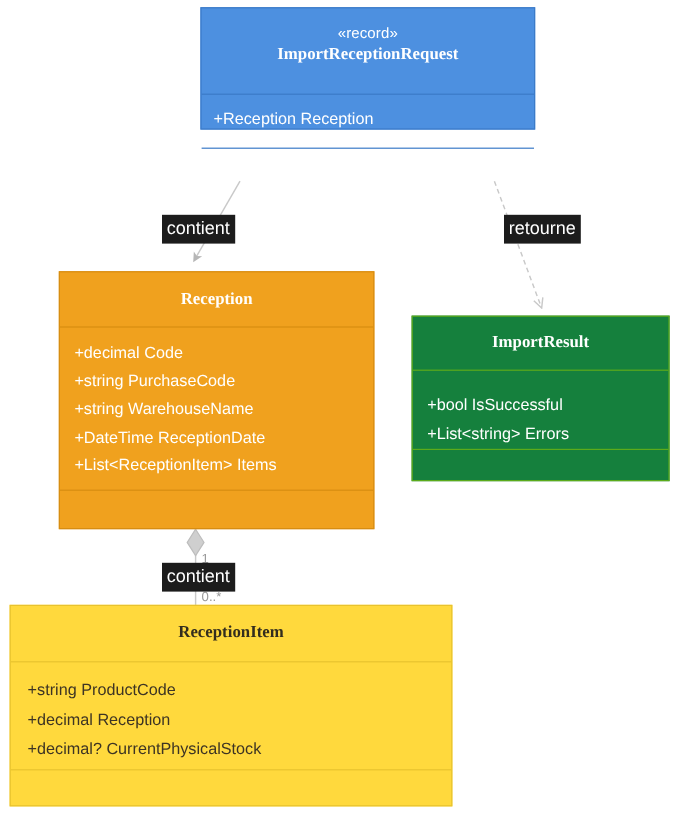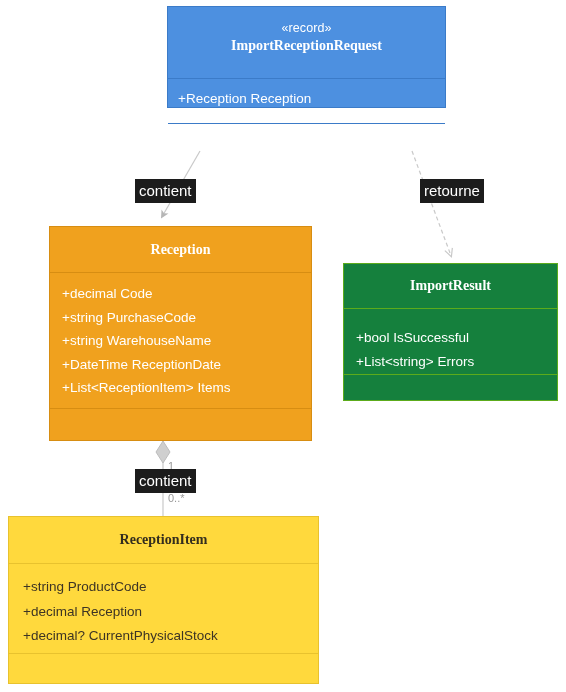--- a/index.html
+++ b/index.html
@@ -145,22 +145,22 @@
   }
   #class-import-result .uml-attrs .uml-attr { margin-bottom: 10px; }
   #class-import-result .uml-ops {
     height: 29px;
     border-top-color: #5cab1b;
   }
 
   
   #class-reception-item {
     left: 8px;
-    top: 516px;
-    width: 311px;
+    top: 504px;
+    width: 369px;
     height: 168px;
     background: #ffd93d;
     border-color: #e8c22e;
     color: #3d3424;
   }
   #class-reception-item .uml-header {
     height: 46px;
     padding-top: 14px;
     color: #332d1e;
   }

